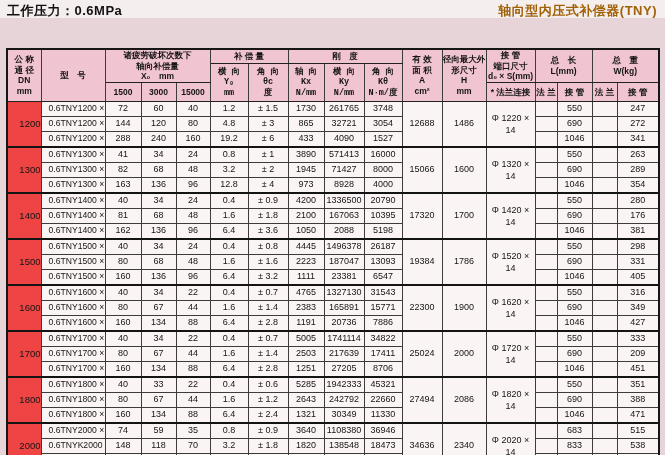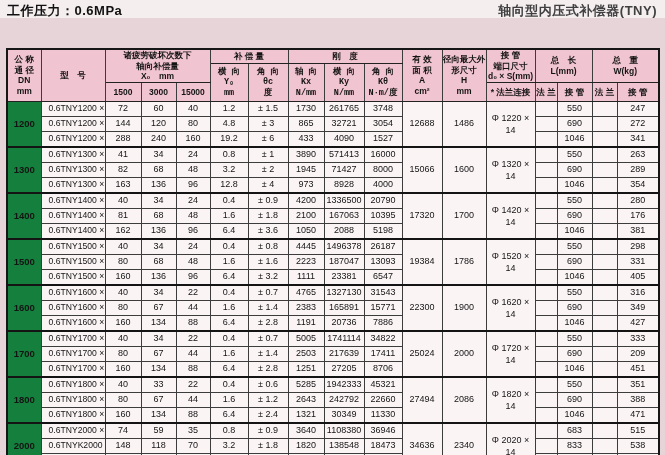--- a/index.html
+++ b/index.html
@@ -10,21 +10,21 @@
   }
   .page{position:relative;width:665px;height:455px;background:#e7d4d8;overflow:hidden;}
   .topbar{
     position:absolute;left:0;top:0;width:665px;height:18px;
     background:#f5eeef;display:flex;justify-content:space-between;align-items:flex-start;
   }
   .pressure-title{
     font-size:13px;font-weight:bold;color:#111;padding:2px 0 0 7px;letter-spacing:0.5px;
   }
   .product-title{
-    font-size:13px;font-weight:bold;color:#404040;padding:2px 8px 0 0;letter-spacing:0.5px;
+    font-size:13px;font-weight:bold;color:#a16207;padding:2px 8px 0 0;letter-spacing:0.5px;
   }
   table.spec{
     position:absolute;left:6px;top:18px;width:653px;
     border-collapse:collapse;table-layout:fixed;
     background:#fbf4f5;
     border:2px solid #161616;
     margin-top:30px;
   }
   .spec th,.spec td{
     border:1px solid #3c3c3c;
@@ -39,21 +39,21 @@
     font-size:8.5px;font-weight:bold;line-height:1.25;
   }
   .spec thead tr.h1 th{height:13px;}
   .spec thead tr.h2 th{height:24px;font-family:Liberation Mono, monospace;}
   .spec thead tr.h3 th{height:18px;}
   .spec thead th{border-bottom-color:#222;}
   .spec tbody td{
     font-size:9px;line-height:1.1;height:14px;background:#fbf4f5;
   }
   .spec tbody td.dn{
-    background:#15803d;font-weight:bold;font-size:9.5px;
+    background:#ef4444;font-weight:normal;font-size:9.5px;text-align:right;
   }
   .spec tbody td.model{
     text-align:left;padding-left:7px;font-size:8.6px;white-space:nowrap;
   }
   .spec tbody td.pipe{line-height:1.35;}
   .spec tbody tr.group-end td{border-bottom:2px solid #141414;}
   .spec tbody td.span-cell{border-bottom:2px solid #141414;}
 </style>
 </head>
 <body>

